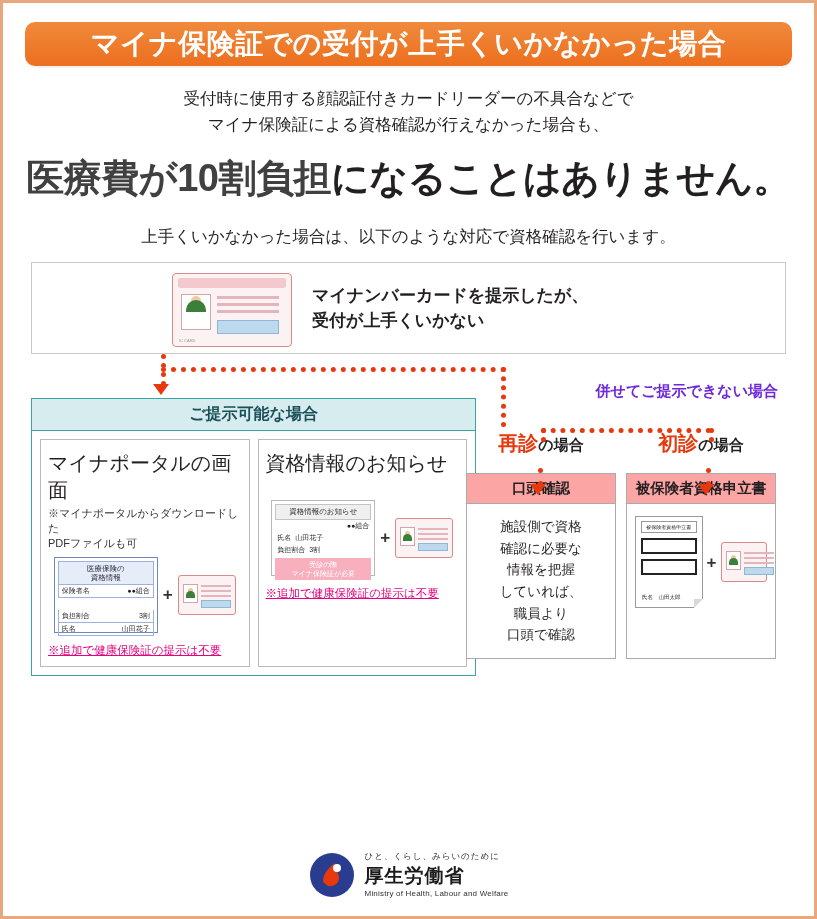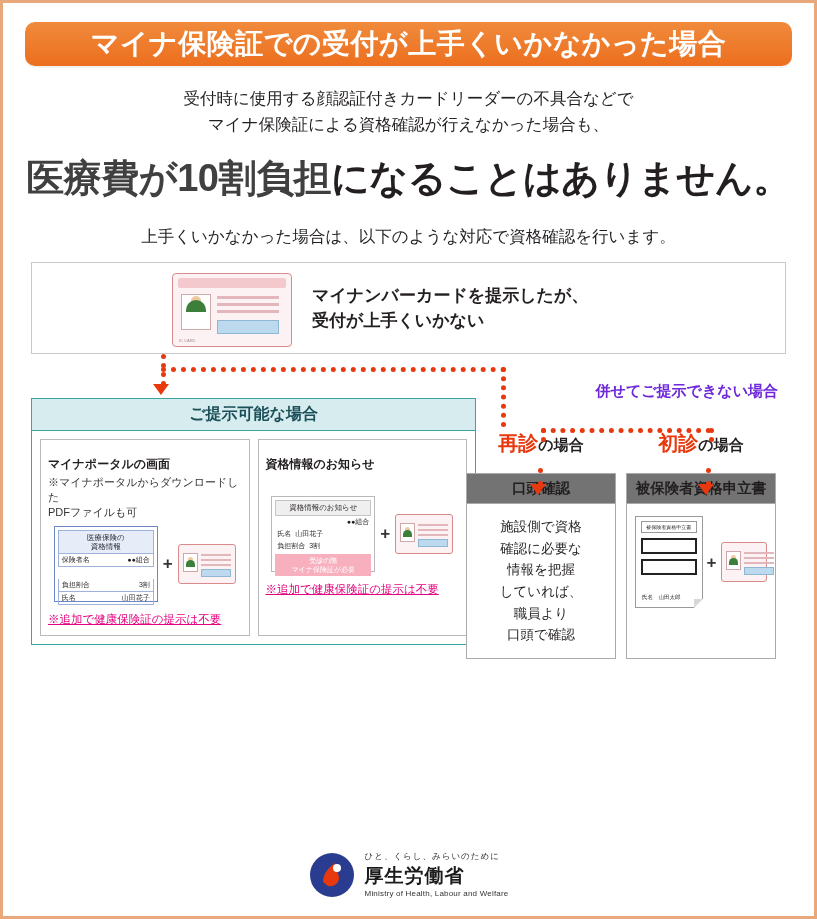--- a/index.html
+++ b/index.html
@@ -145,23 +145,23 @@
   }
   .ok-body { display: flex; padding: 8px; gap: 8px; }
   .ok-col {
     width: 210px;
     border: 1px solid #bbbbbb;
     padding: 8px 7px;
     position: relative;
     background: #fff;
   }
   .ok-col h4 {
-    margin: 8px 0 2px 0;
-    font-size: 12px;
-    font-weight: bold;
+    margin: 2px 0 2px 0;
+    font-size: 20px;
+    font-weight: normal;
   }
   .ok-col .note {
     font-size: 11px; color: #333; line-height:1.35; 
   }
   .pair {
     display: flex; align-items: center; justify-content: center;
     gap: 5px; margin: 6px 0 10px 0; min-height: 72px;
   }
   .plus { font-size: 17px; font-weight: bold; color:#333; }
   .doc-a {
@@ -222,21 +222,21 @@
     display:flex; gap: 10px; margin-top: 38px;
   }
   .case-lbl {
     width: 150px; text-align:center; font-size: 15px; font-weight:bold;
   }
   .case-lbl .big { color:#e8380d; font-size: 20px; }
   .two-boxes { display:flex; gap:10px; margin-top: 16px; }
   .rbox { width: 150px; border:1px solid #aaaaaa; background:#fff; }
   .rbox .rhead {
     border-bottom:1px solid #aaaaaa; text-align:center;
-    font-size: 14.5px; font-weight:bold; padding: 5px 0; background:#737373;
+    font-size: 14.5px; font-weight:bold; padding: 5px 0; background:#fca5a5;
   }
   .rbox .rbody {
     text-align:center; font-size: 13.5px; line-height:1.6; padding: 12px 8px;
   }
   .rbody2 { padding: 10px 6px; display:flex; align-items:center; justify-content:center; gap:4px;}
   .form-doc {
     width: 82px; height: 92px; background:#fff; border:1px solid #9a9a9a;
     position:relative; font-size:5.5px; padding:4px 5px;
   }
   .form-doc .fd-t { text-align:center; font-size:5px; border:1px solid #9a9a9a; padding:1px 0; }

